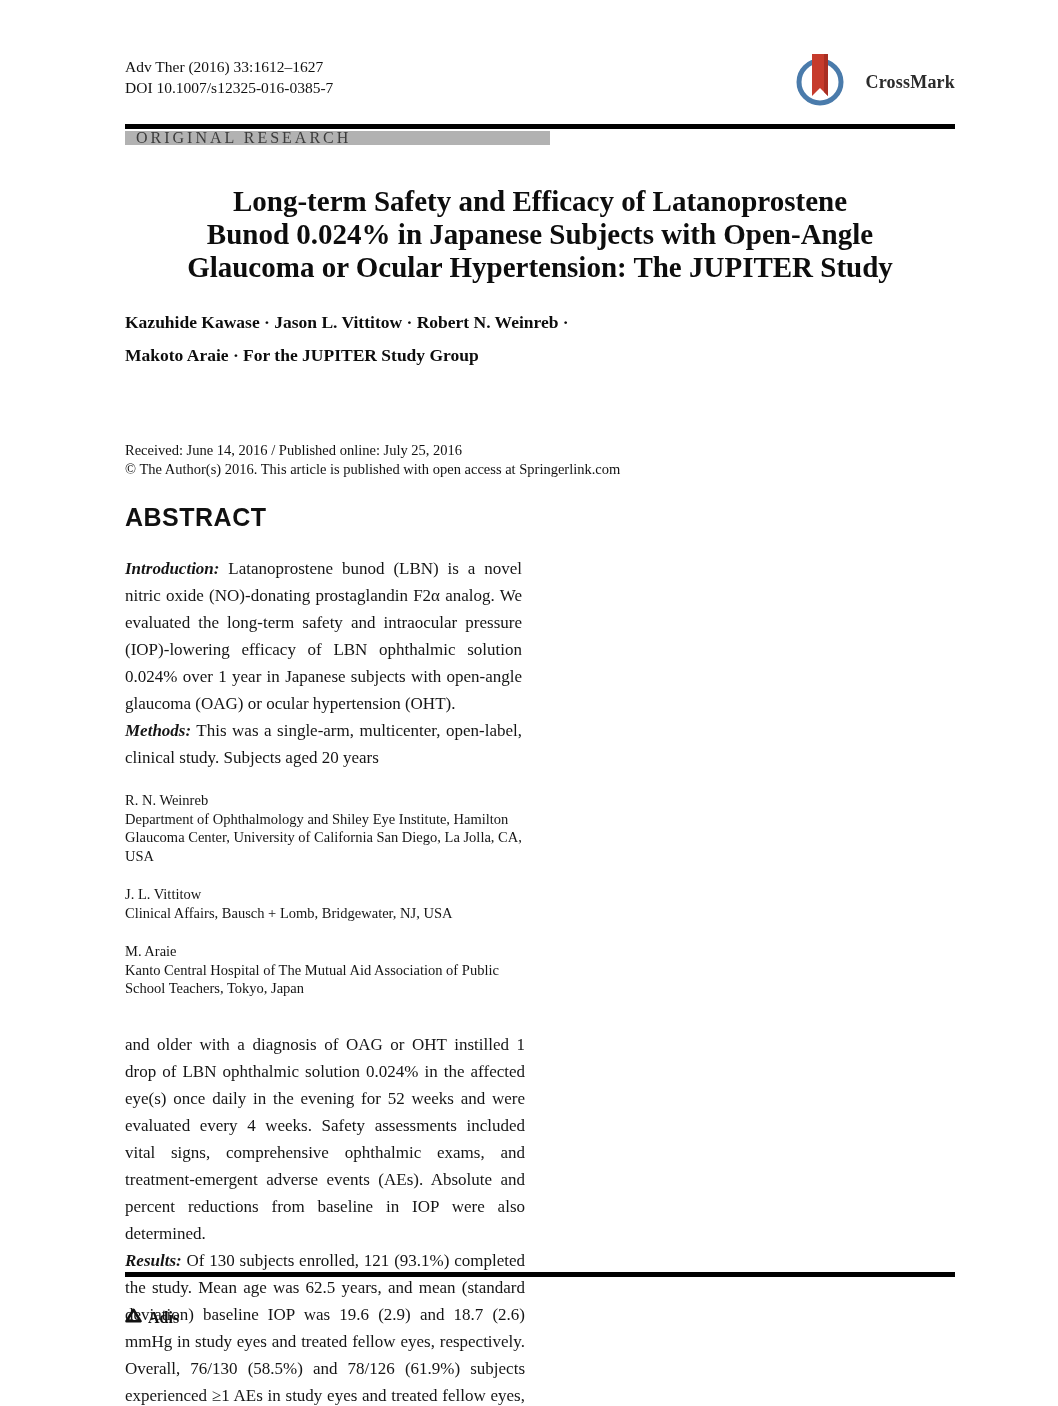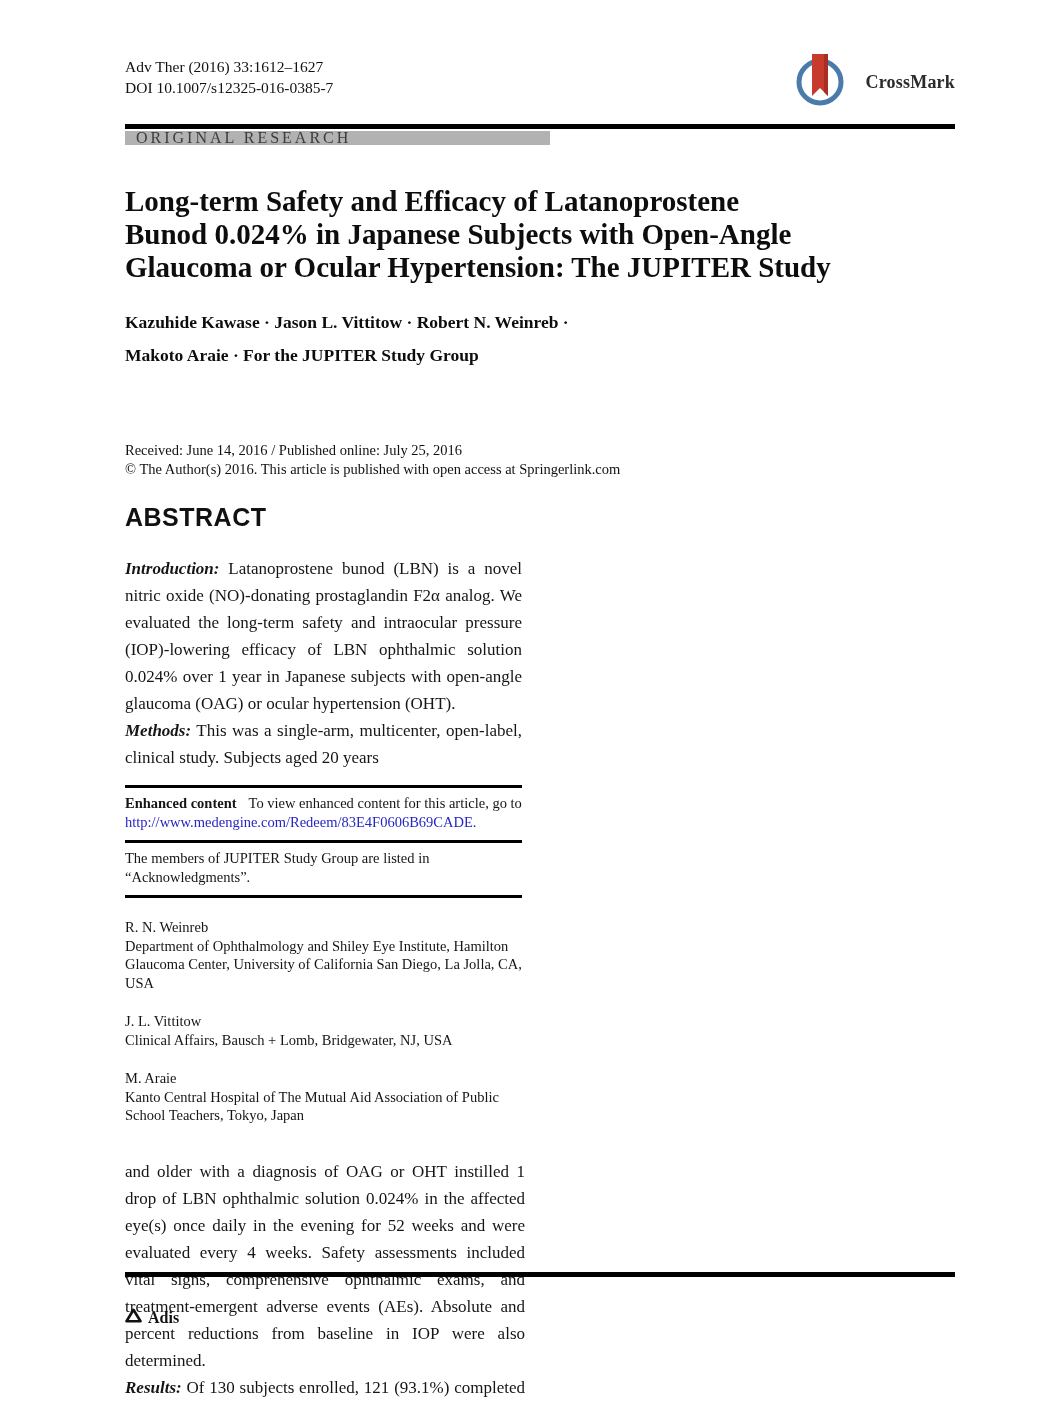--- a/index.html
+++ b/index.html
@@ -22,21 +22,21 @@
   .rule-top { margin-top: 12px; height: 5px; background: #000; }
   .section-band {
     margin-top: 2px; width: 425px; height: 14px; background: #b2b2b2;
     display: flex; align-items: center; padding-left: 11px; box-sizing: border-box;
   }
   .section-band-label {
     font-size: 16px; letter-spacing: 3px; color: #3b3b3b; font-family: "Liberation Serif", serif;
   }
 
   
-  .title { margin-top: 40px; font-size: 29px; font-weight: bold; line-height: 33px; color: #0d0d0d; }
+  .title { margin-top: 40px; font-size: 29px; font-weight: bold; line-height: 33px; color: #0d0d0d; text-align: center; }
   .authors { margin-top: 22px; font-size: 17.5px; font-weight: bold; line-height: 32.5px; color: #0d0d0d; }
 
   .received { margin-top: 70px; font-size: 14.5px; line-height: 19px; color: #111; }
 
   
   .columns { margin-top: 24px; display: flex; gap: 33px; min-height: 745px; flex-direction: column; }
   .col-left { width: 397px; flex: 0 0 397px; }
   .col-right { width: 400px; flex: 0 0 400px; }
 
   .abstract-heading {
@@ -115,24 +115,20 @@
 
     <div class="columns">
 
       <div class="col-left">
         <h2 class="abstract-heading">ABSTRACT</h2>
 
         <p class="para"><span class="plabel">Introduction:</span> <span>Latanoprostene bunod (LBN) is a novel nitric oxide (NO)-donating prostaglandin F2α analog. We evaluated the long-term safety and intraocular pressure (IOP)-lowering efficacy of LBN ophthalmic solution 0.024% over 1 year in Japanese subjects with open-angle glaucoma (OAG) or ocular hypertension (OHT).</span></p>
 
         <p class="para"><span class="plabel">Methods:</span> <span>This was a single-arm, multicenter, open-label, clinical study. Subjects aged 20 years</span></p>
 
-        <div class="note-box">
-          <p class="note-inner"><span class="enh-label">Enhanced content</span><span>To view enhanced content for this article, go to</span> <a class="link">http://www.medengine.com/Redeem/83E4F0606B69CADE.</a></p>
-          <p class="note-inner">The members of JUPITER Study Group are listed in “Acknowledgments”.</p>
-        </div>
 
         <div class="footnotes">
           <div class="fn-group">
             <p class="fn-name">R. N. Weinreb</p>
             <p class="fn-line">Department of Ophthalmology and Shiley Eye Institute, Hamilton Glaucoma Center, University of California San Diego, La Jolla, CA, USA</p>
           </div>
           <div class="fn-group">
             <p class="fn-name">J. L. Vittitow</p>
             <p class="fn-line">Clinical Affairs, Bausch + Lomb, Bridgewater, NJ, USA</p>
           </div>

